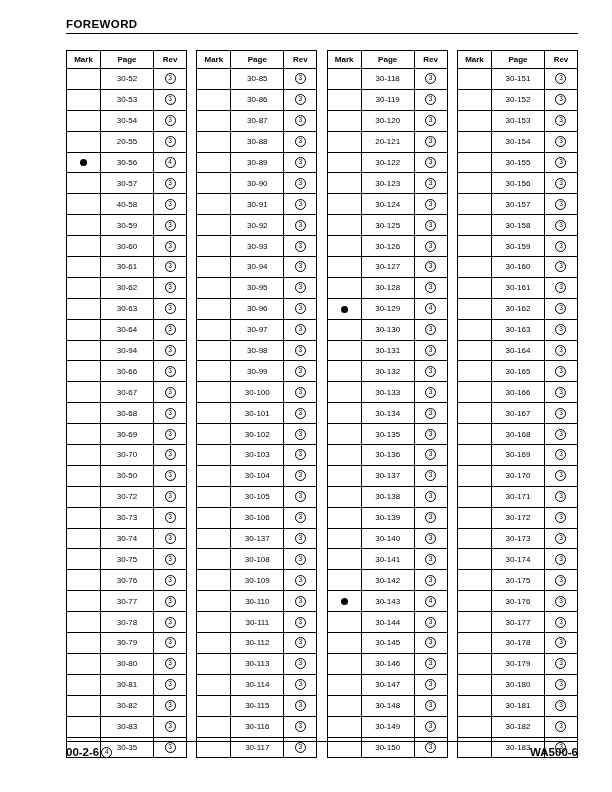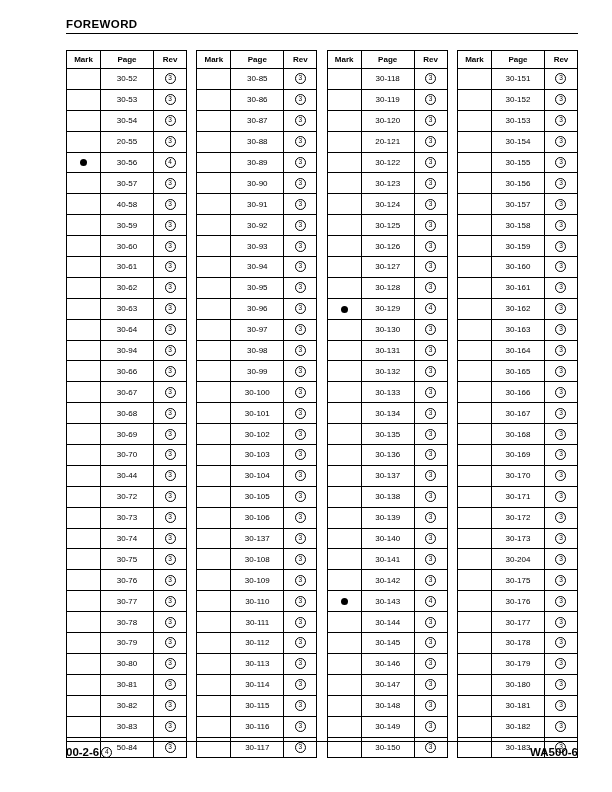--- a/index.html
+++ b/index.html
@@ -227,21 +227,21 @@
             <td class="c-page">30-69</td>
             <td class="c-rev"><span class="circled">3</span></td>
           </tr>
           <tr>
             <td class="c-mark"></td>
             <td class="c-page">30-70</td>
             <td class="c-rev"><span class="circled">3</span></td>
           </tr>
           <tr>
             <td class="c-mark"></td>
-            <td class="c-page">30-44</td>
+            <td class="c-page">30-50</td>
             <td class="c-rev"><span class="circled">3</span></td>
           </tr>
           <tr>
             <td class="c-mark"></td>
             <td class="c-page">30-72</td>
             <td class="c-rev"><span class="circled">3</span></td>
           </tr>
           <tr>
             <td class="c-mark"></td>
             <td class="c-page">30-73</td>
@@ -292,21 +292,21 @@
             <td class="c-page">30-82</td>
             <td class="c-rev"><span class="circled">3</span></td>
           </tr>
           <tr>
             <td class="c-mark"></td>
             <td class="c-page">30-83</td>
             <td class="c-rev"><span class="circled">3</span></td>
           </tr>
           <tr>
             <td class="c-mark"></td>
-            <td class="c-page">50-84</td>
+            <td class="c-page">30-35</td>
             <td class="c-rev"><span class="circled">3</span></td>
           </tr>
         </tbody>
       </table>
       <table class="col-table">
         <thead>
           <tr>
             <th class="c-mark">Mark</th>
             <th class="c-page">Page</th>
             <th class="c-rev">Rev</th>
@@ -775,21 +775,21 @@
             <td class="c-page">30-172</td>
             <td class="c-rev"><span class="circled">3</span></td>
           </tr>
           <tr>
             <td class="c-mark"></td>
             <td class="c-page">30-173</td>
             <td class="c-rev"><span class="circled">3</span></td>
           </tr>
           <tr>
             <td class="c-mark"></td>
-            <td class="c-page">30-204</td>
+            <td class="c-page">30-174</td>
             <td class="c-rev"><span class="circled">3</span></td>
           </tr>
           <tr>
             <td class="c-mark"></td>
             <td class="c-page">30-175</td>
             <td class="c-rev"><span class="circled">3</span></td>
           </tr>
           <tr>
             <td class="c-mark"></td>
             <td class="c-page">30-176</td>

